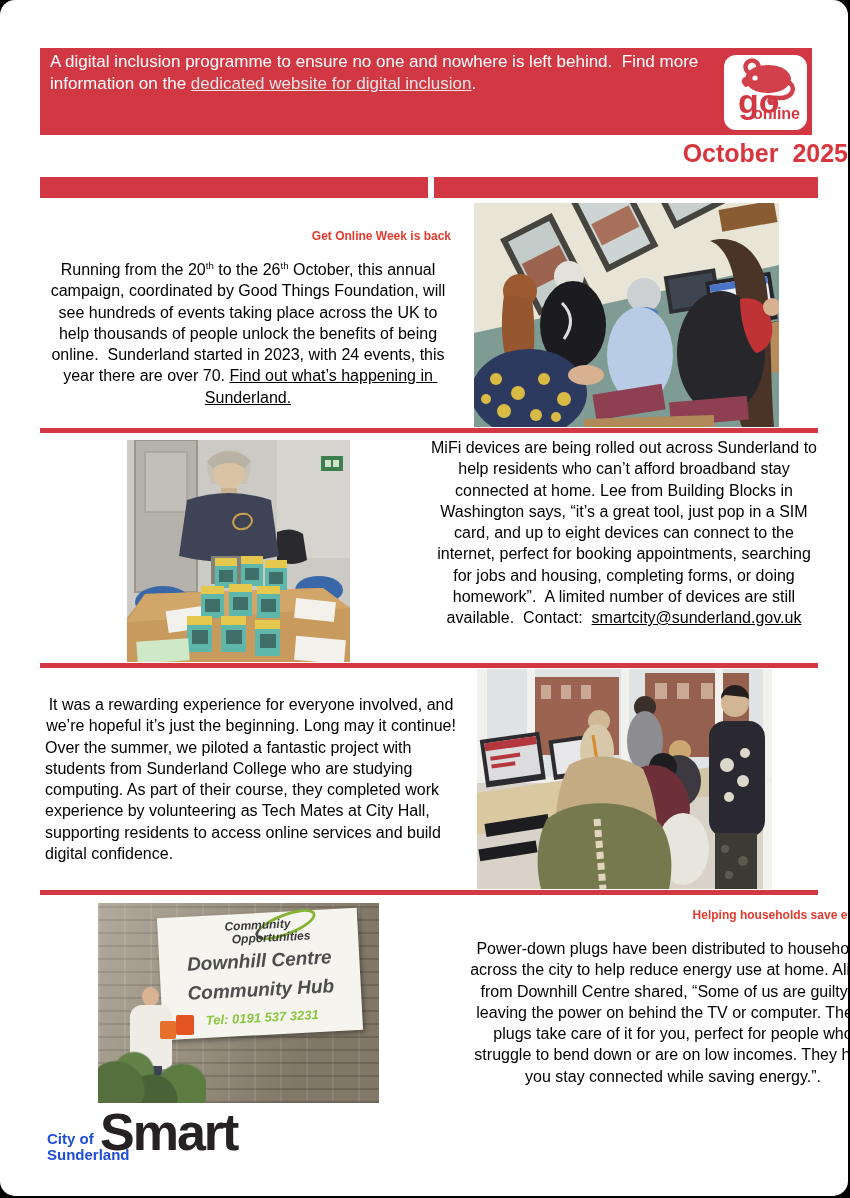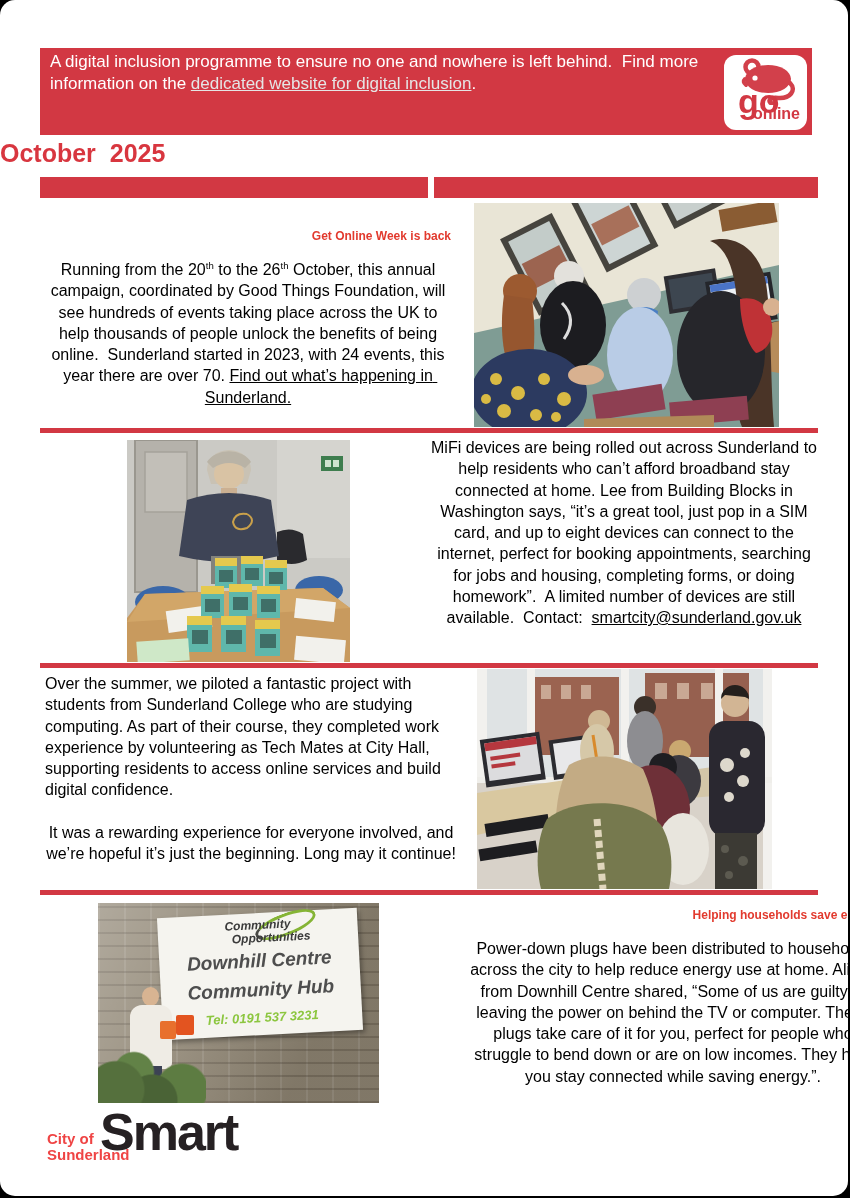--- a/index.html
+++ b/index.html
@@ -16,21 +16,21 @@
   .banner{left:40px;top:48px;width:772px;height:87px;background:var(--red);color:#fff;}
   .banner-title{font-size:37px;font-weight:bold;margin:3px 0 0 10px;letter-spacing:.5px;}
   .banner-sub{font-size:17px;line-height:1.28;margin:3px 0 0 10px;width:668px;white-space:pre-wrap;}
   .banner-sub a{color:#e5e5e5;text-decoration:underline;cursor:pointer;}
 
   .logo{position:absolute;top:7px;right:5px;width:83px;height:75px;background:#fff;border-radius:12px;}
   .logo svg{position:absolute;top:2px;left:6px;display:block;}
   .logo-go{position:absolute;left:14px;bottom:12px;color:var(--red);font-weight:bold;font-size:34px;line-height:1;}
   .logo-online{position:absolute;right:7px;bottom:7px;color:var(--red);font-weight:bold;font-size:16px;}
 
-  .date-heading{left:0;top:139px;width:848px;text-align:left;color:var(--datered);
+  .date-heading{left:0;top:139px;width:848px;text-align:right;color:var(--datered);
     font-size:25px;font-weight:bold;white-space:pre;}
 
   
   .bar{background:var(--red);}
   .bar-1l{left:40px;top:177px;width:388px;height:21px;}
   .bar-1r{left:434px;top:177px;width:384px;height:21px;}
   .thinbar{left:40px;width:778px;height:5px;}
   .bar-2{top:428px;}
   .bar-3{top:663px;}
   .bar-4{top:890px;}
@@ -82,21 +82,21 @@
   .p4-bush{position:absolute;left:-12px;bottom:-18px;width:120px;height:70px;background:
       radial-gradient(circle at 25% 55%, #55703d 0 28%, transparent 30%),
       radial-gradient(circle at 55% 70%, #4a6336 0 30%, transparent 32%),
       radial-gradient(circle at 80% 55%, #5d7c42 0 24%, transparent 26%),
       radial-gradient(circle at 40% 30%, #628247 0 22%, transparent 24%);}
 
   
   .footer-logo{left:45px;top:1110px;width:240px;height:75px;}
   .smart-word{position:absolute;left:55px;top:-8px;font-size:52px;font-weight:bold;
       color:#262123;letter-spacing:-2px;}
-  .city-of{position:absolute;left:2px;top:21px;color:#ef4444;font-weight:bold;
+  .city-of{position:absolute;left:2px;top:21px;color:#1d4ed8;font-weight:bold;
       font-size:15px;line-height:1.06;}
 </style>
 </head>
 <body>
 
 <div class="page">
 
   <header class="abs banner">
     <p class="banner-sub"><span>A digital inclusion programme to ensure no one and nowhere is left behind.  Find more information on the </span><a>dedicated website for digital inclusion</a><span>.</span></p>
 
@@ -256,22 +256,22 @@
       <rect x="10" y="200" width="52" height="22" transform="rotate(-4 36 211)" fill="#cfe8c8"></rect>
       <rect x="168" y="198" width="50" height="24" transform="rotate(5 193 210)" fill="#f2f1ec"></rect>
     </svg>
   </figure>
 
   <section class="abs sec2-text">
     <p class="body-text"><span>MiFi devices are being rolled out across Sunderland to help residents who can’t afford broadband stay connected at home. Lee from Building Blocks in Washington says, “it’s a great tool, just pop in a SIM card, and up to eight devices can connect to the internet, perfect for booking appointments, searching for jobs and housing, completing forms, or doing homework”.  A limited number of devices are still available.  Contact:  </span><a>smartcity@sunderland.gov.uk</a></p>
   </section>
 
   <section class="abs sec3-text">
+    <p class="body-text sec3-p2">It was a rewarding experience for everyone involved, and we’re hopeful it’s just the beginning. Long may it continue!</p>
     <p class="body-text sec3-p1">Over the summer, we piloted a fantastic project with students from Sunderland College who are studying computing. As part of their course, they completed work experience by volunteering as Tech Mates at City Hall, supporting residents to access online services and build digital confidence.</p>
-    <p class="body-text sec3-p2">It was a rewarding experience for everyone involved, and we’re hopeful it’s just the beginning. Long may it continue!</p>
   </section>
 
   <figure class="abs photo photo-3">
     <svg width="295" height="220" viewBox="0 0 295 220">
       <rect width="295" height="220" fill="#d8d2c9"></rect>
       <rect x="0" y="0" width="295" height="112" fill="#dfe3e4"></rect>
       <rect x="56" y="8" width="86" height="78" fill="#9b6350"></rect>
       <rect x="168" y="4" width="104" height="84" fill="#96604f"></rect>
       <g fill="#c9a894">
           <rect x="64" y="16" width="10" height="14"></rect>

